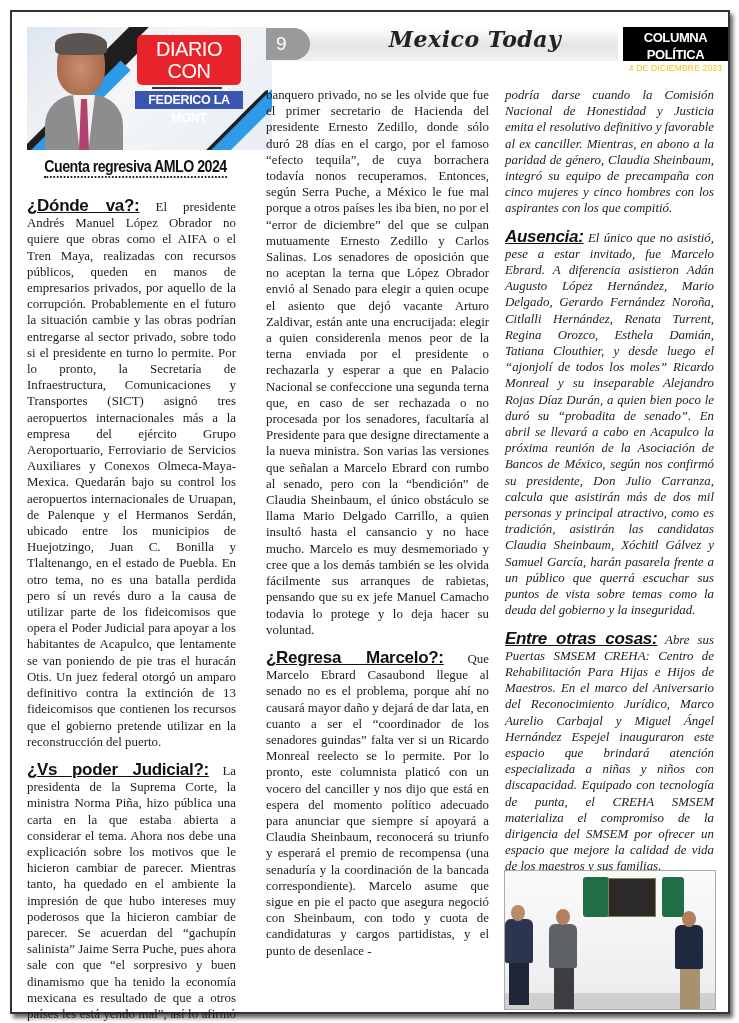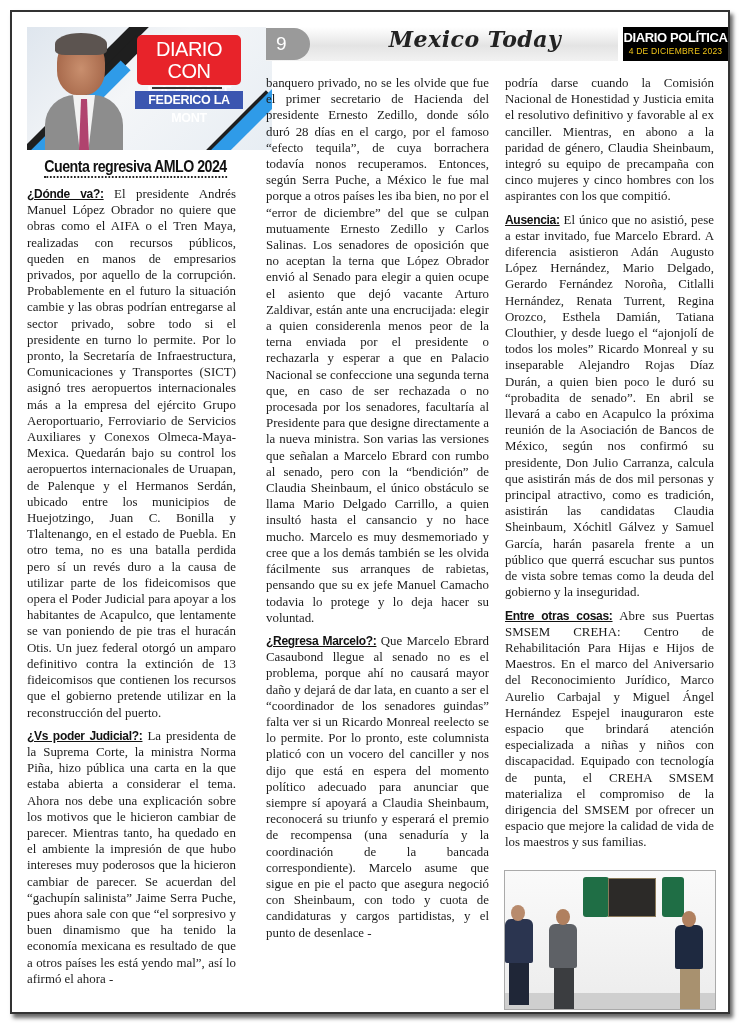--- a/index.html
+++ b/index.html
@@ -92,28 +92,28 @@
     background: #000; text-align: center; font-family: "Liberation Sans", sans-serif;
   }
   .section-badge .sb-title { display: block; color: #fff; font-weight: bold; font-size: 13px; line-height: 17px; margin-top: 2px; letter-spacing: -0.4px; }
   .section-badge .sb-date { display: block; color: #f0c419; font-weight: normal; font-size: 8.5px; line-height: 10px; letter-spacing: 0.2px; }
 
   
   .col {
     position: absolute; font-size: 12.9px; line-height: 16.2px; text-align: justify;
     color: #1c1c1c;
   }
-  .col p { margin: 0 0 7px 0; }
+  .col p { margin: 12px 0 7px 0; }
   .col-1 { left: 27px; top: 186px; width: 209px; }
   .col-2 { left: 266px; top: 75px; width: 223px; }
-  .col-3 { left: 505px; top: 75px; width: 209px; }
+  .col-3 { left: 505px; top: 75px; width: 209px; font-style: italic; }
 
   .lead {
     font-family: "Liberation Sans", sans-serif; font-weight: bold; text-decoration: underline;
-    font-size: 12px; letter-spacing: -0.3px; color: #111;
+    font-size: 17px; letter-spacing: -0.3px; color: #111;
   }
 
   .photo {
     position: absolute; left: 504px; top: 870px; width: 210px; height: 138px;
     background: #f3f3f3; border: 1px solid #aaa; overflow: hidden;
   }
   .photo .wall { position: absolute; inset: 0; background: linear-gradient(#fafafa, #ececec); }
   .photo .floor { position: absolute; left: 0; right: 0; bottom: 0; height: 16px; background: #cfcfcf; }
   .photo .plaque { position: absolute; left: 103px; top: 7px; width: 46px; height: 37px; background: #2c2a28; border: 1px solid #8a7a5a; }
   .photo .curtain-l { position: absolute; left: 78px; top: 6px; width: 26px; height: 40px; background: #1f6e45; border-radius: 3px; }
@@ -162,21 +162,21 @@
 </div>
 
 <div class="column-title">
   <span>Cuenta regresiva AMLO 2024</span>
 </div>
 
 <div class="masthead"></div>
 <div class="page-number">9</div>
 <div class="paper-name">Mexico Today</div>
 <div class="section-badge">
-  <span class="sb-title">DIARIO POLÍTICA</span>
+  <span class="sb-title">COLUMNA POLÍTICA</span>
   <span class="sb-date">4 DE DICIEMBRE 2023</span>
 </div>
 
 <div class="col col-1">
   <p>
     <span class="lead">¿Dónde va?:</span><span> El presidente Andrés Manuel López Obrador no quiere que obras como el AIFA o el Tren Maya, realizadas con recursos públicos, queden en manos de empresarios privados, por aquello de la corrupción. Probablemente en el futuro la situación cambie y las obras podrían entregarse al sector privado, sobre todo si el presidente en turno lo permite. Por lo pronto, la Secretaría de Infraestructura, Comunicaciones y Transportes (SICT) asignó tres aeropuertos internacionales más a la empresa del ejército Grupo Aeroportuario, Ferroviario de Servicios Auxiliares y Conexos Olmeca-Maya-Mexica. Quedarán bajo su control los aeropuertos internacionales de Uruapan, de Palenque y el Hermanos Serdán, ubicado entre los municipios de Huejotzingo, Juan C. Bonilla y Tlaltenango, en el estado de Puebla. En otro tema, no es una batalla perdida pero sí un revés duro a la causa de utilizar parte de los fideicomisos que opera el Poder Judicial para apoyar a los habitantes de Acapulco, que lentamente se van poniendo de pie tras el huracán Otis. Un juez federal otorgó un amparo definitivo contra la extinción de 13 fideicomisos que contienen los recursos que el gobierno pretende utilizar en la reconstrucción del puerto.</span>
   </p>
   <p>
     <span class="lead">¿Vs poder Judicial?:</span><span> La presidenta de la Suprema Corte, la ministra Norma Piña, hizo pública una carta en la que estaba abierta a considerar el tema. Ahora nos debe una explicación sobre los motivos que le hicieron cambiar de parecer. Mientras tanto, ha quedado en el ambiente la impresión de que hubo intereses muy poderosos que la hicieron cambiar de parecer. Se acuerdan del “gachupín salinista” Jaime Serra Puche, pues ahora sale con que “el sorpresivo y buen dinamismo que ha tenido la economía mexicana es resultado de que a otros países les está yendo mal”, así lo afirmó el ahora -</span>
   </p>

